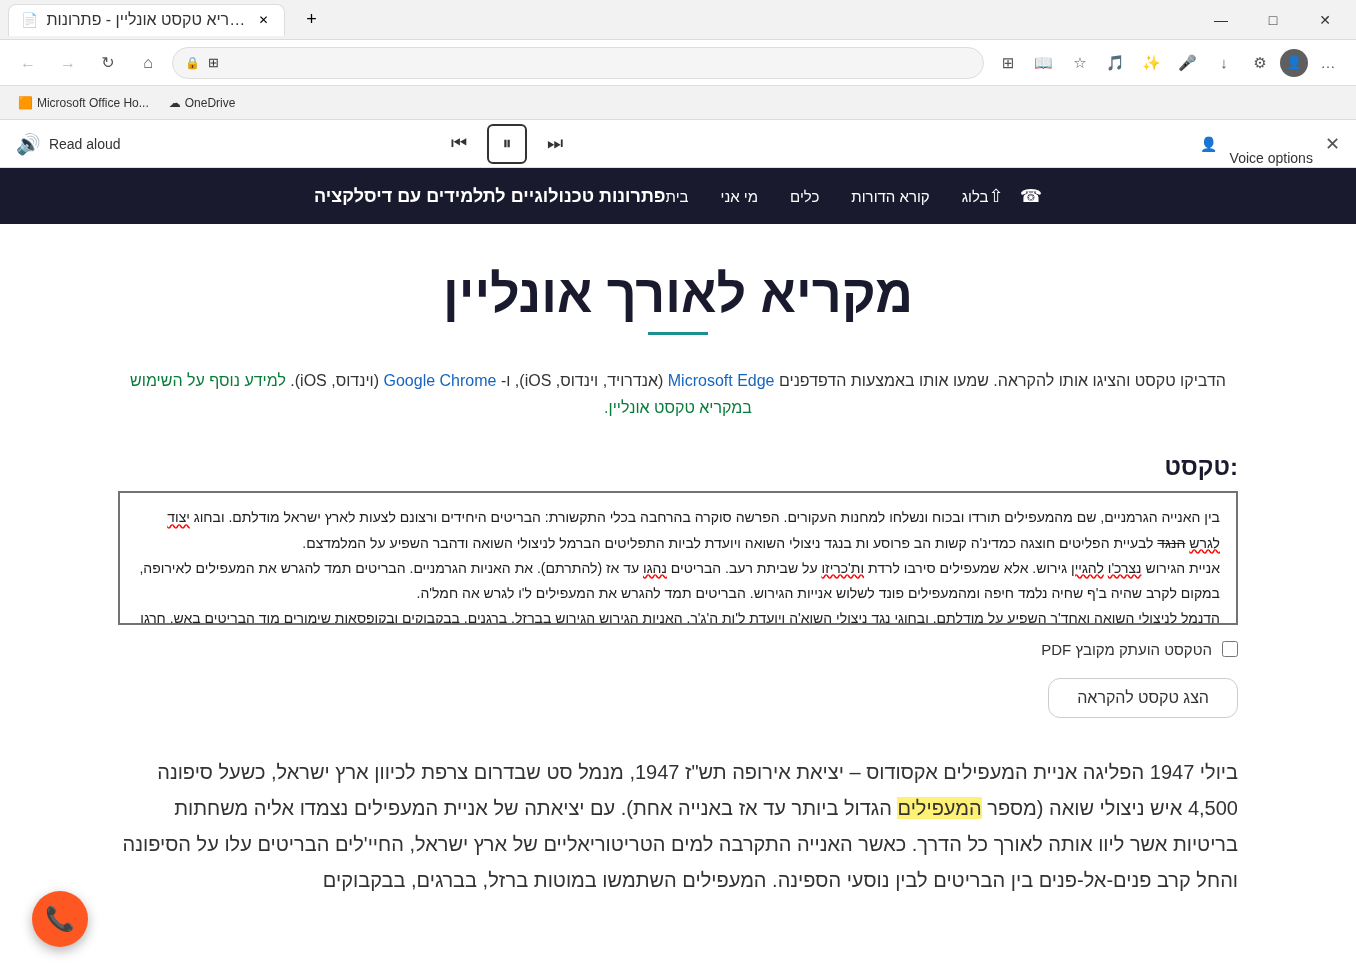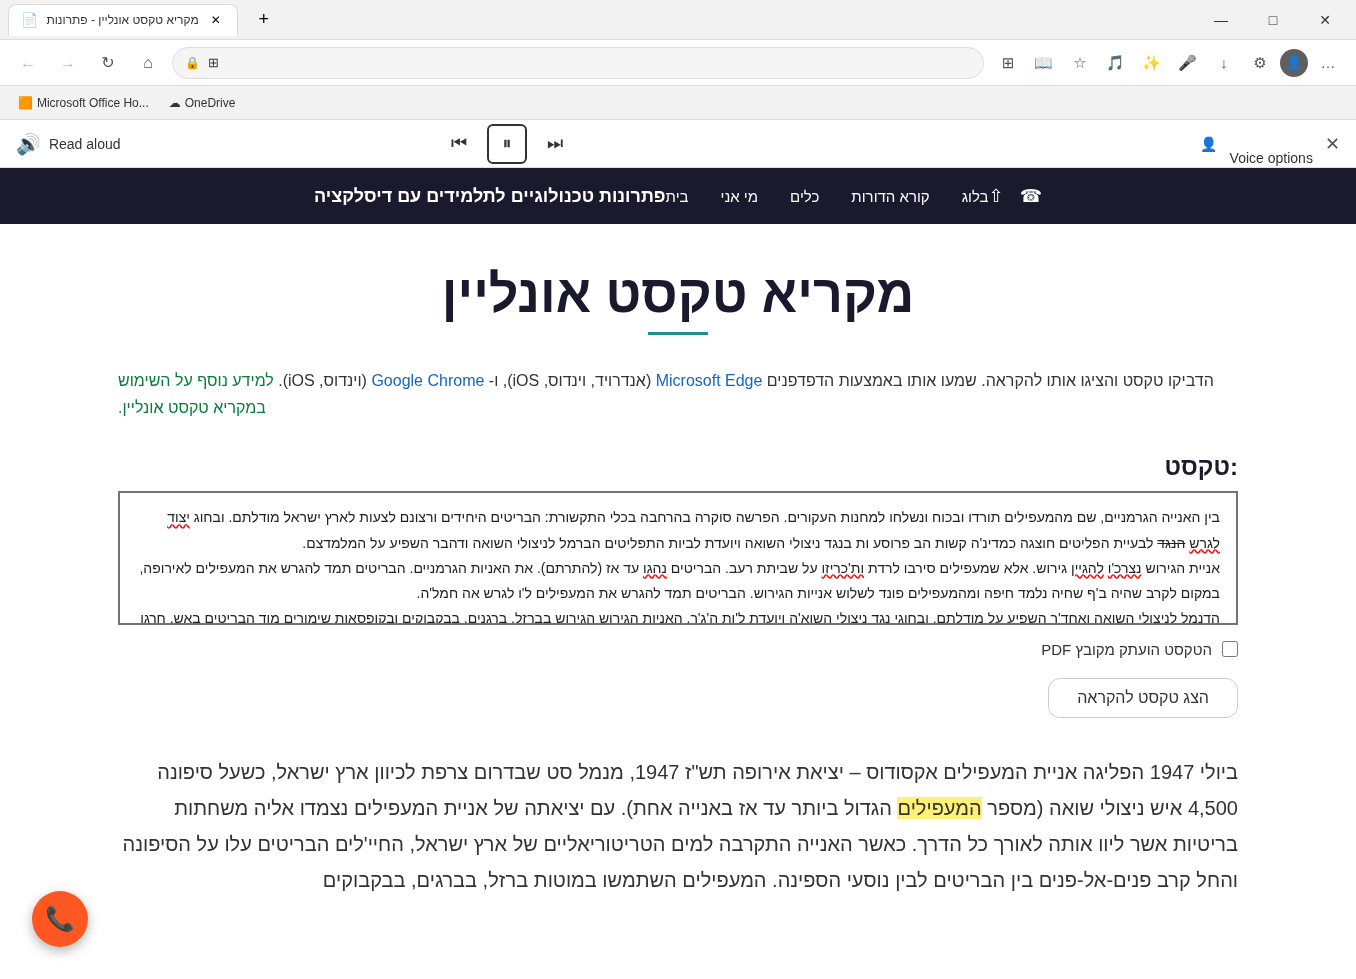--- a/index.html
+++ b/index.html
@@ -131,21 +131,21 @@
       margin-bottom: 8px;
     }
     .title-underline {
       width: 60px;
       height: 3px;
       background: #1a9090;
       margin: 8px auto 32px;
     }
 
     .intro-text {
-      text-align: left;
+      text-align: center;
       font-size: 16px;
       line-height: 1.7;
       color: #333;
       margin-bottom: 32px;
     }
     .intro-text a { color: #1565c0; text-decoration: none; }
     .intro-text .green-link { color: #0a7c3a; }
 
     .section-label {
       text-align: right;
@@ -233,21 +233,21 @@
       border: none;
     }
   </style>
 </head>
 <body>
 
 <div class="browser-frame">
   <div class="title-bar">
     <div class="tab">
       <span class="tab-icon">📄</span>
-      <span style="overflow:hidden;text-overflow:ellipsis;white-space:nowrap;max-width:200px;font-size:12px;">מקריא טקסט אונליין - פתרונות</span>
+      <span style="overflow:hidden;text-overflow:ellipsis;white-space:nowrap;max-width:200px;font-size:16px;">מקריא טקסט אונליין - פתרונות</span>
       <button class="tab-close">✕</button>
     </div>
     <button class="new-tab-btn">+</button>
     <div class="window-controls">
       <button class="win-btn">—</button>
       <button class="win-btn">□</button>
       <button class="win-btn close">✕</button>
     </div>
   </div>
 
@@ -311,21 +311,21 @@
       <span class="site-nav-link">בלוג</span>
       <span class="site-nav-link">קורא הדורות</span>
       <span class="site-nav-link">כלים</span>
       <span class="site-nav-link">מי אני</span>
       <span class="site-nav-link">בית</span>
     </div>
     <span class="site-nav-brand">פתרונות טכנולוגיים לתלמידים עם דיסלקציה</span>
   </div>
 
   <div class="main-content">
-    <h1 class="page-title">מקריא טקסט אונליין</h1>
+    <h1 class="page-title">מקריא לאורך אונליין</h1>
     <div class="title-underline"></div>
 
     <div class="intro-text">
       <span>הדביקו טקסט והציגו אותו להקראה. שמעו אותו באמצעות הדפדפנים </span>
       <a class="link-blue" href="#">Microsoft Edge</a>
       <span> (אנדרויד, וינדוס, iOS), ו- </span>
       <a class="link-blue" href="#">Google Chrome</a>
       <span> (וינדוס, iOS). </span>
       <a class="green-link" style="color:#0a7c3a;" href="#">למידע נוסף על השימוש במקריא טקסט אונליין.</a>
     </div>

